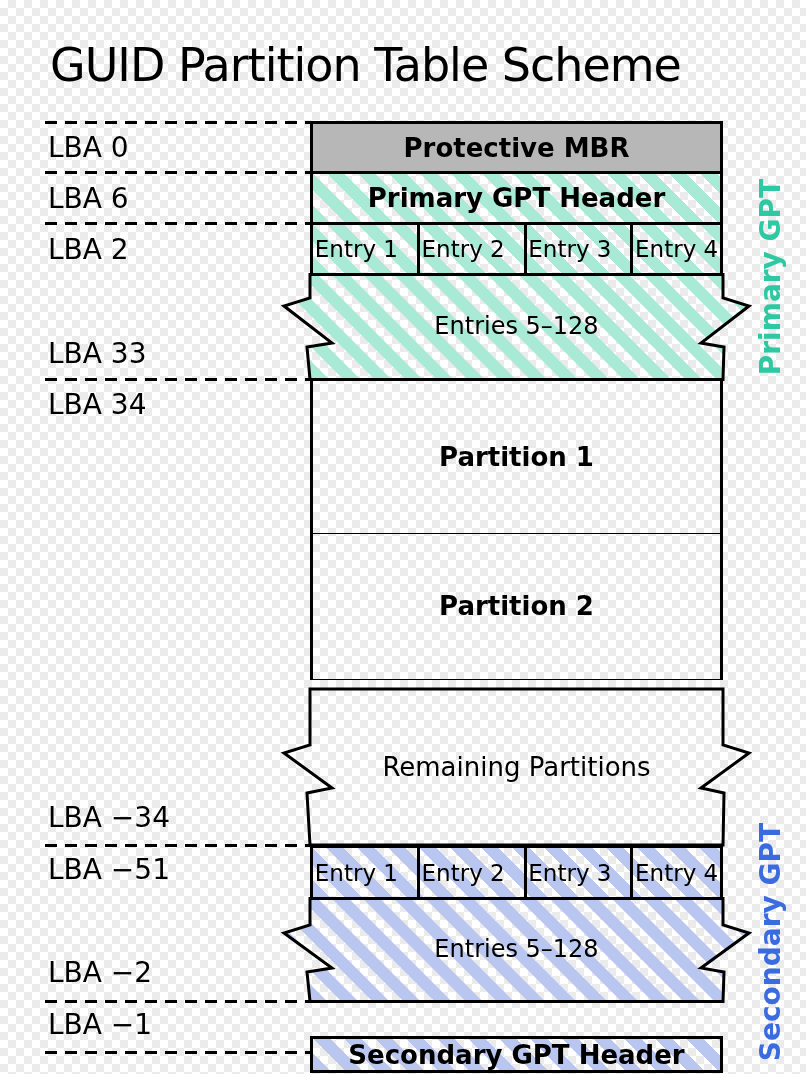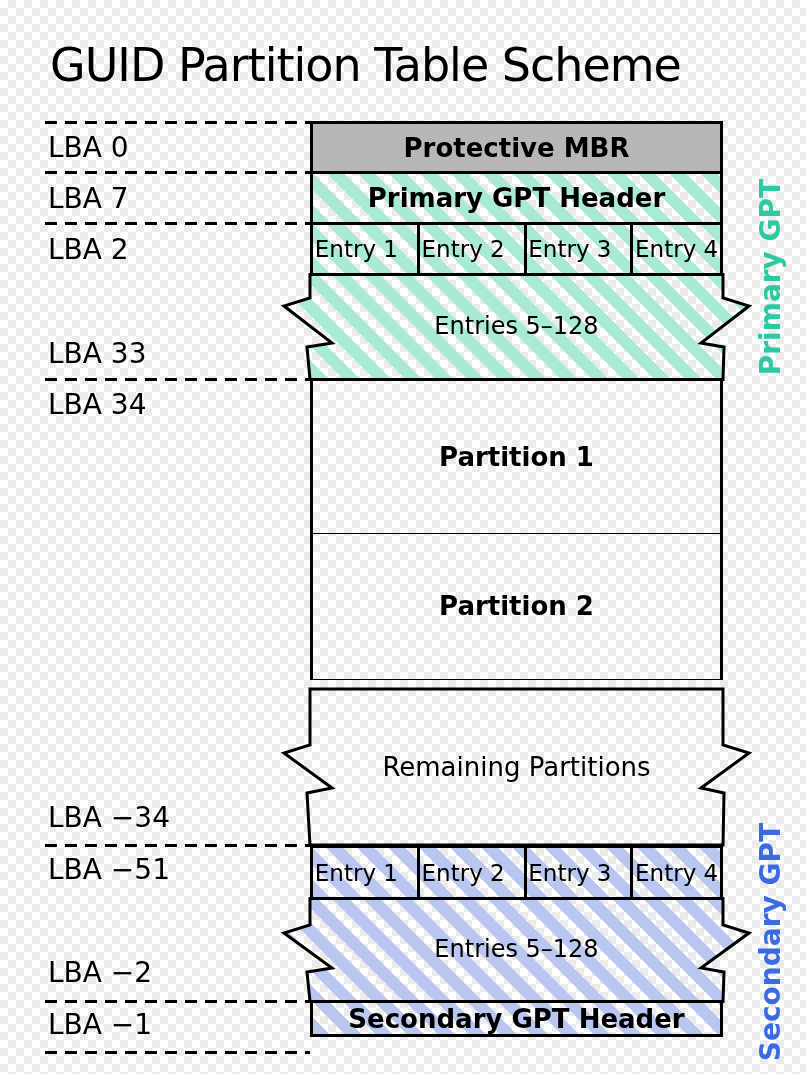--- a/index.html
+++ b/index.html
@@ -86,21 +86,21 @@
 
   <div class="dashline" style="top:121px"></div>
   <div class="dashline" style="top:171px"></div>
   <div class="dashline" style="top:222px"></div>
   <div class="dashline" style="top:378px"></div>
   <div class="dashline" style="top:844px"></div>
   <div class="dashline" style="top:1000px"></div>
   <div class="dashline" style="top:1051px"></div>
 
   <span class="lba" style="top:132px">LBA 0</span>
-  <span class="lba" style="top:183px">LBA 7</span>
+  <span class="lba" style="top:183px">LBA 6</span>
   <span class="lba" style="top:234px">LBA 2</span>
   <span class="lba" style="top:338px">LBA 33</span>
   <span class="lba" style="top:389px">LBA 34</span>
   <span class="lba" style="top:802px">LBA −34</span>
   <span class="lba" style="top:854px">LBA −51</span>
   <span class="lba" style="top:957px">LBA −2</span>
   <span class="lba" style="top:1009px">LBA −1</span>
 
   <div class="sect teal-bg" style="top:171px;height:54px">
     <span class="lbl bold">Primary GPT Header</span>
@@ -140,20 +140,20 @@
     <div class="cell">Entry 2</div>
     <div class="cell">Entry 3</div>
     <div class="cell">Entry 4</div>
   </div>
 
   <svg class="break-svg" style="top:892px" width="473" height="120">
     <polygon class="break-poly" fill="url(#blueStripes)" points="30,6.5 443,6.5 443,33 469,41 421,76 444,80 443,109.5 30,109.5 27,80 52,76 4,41 30,33"></polygon>
   </svg>
   <div class="break-text" style="top:897px;height:103px">Entries 5–128</div>
 
-  <div class="sect blue-bg" style="top:1000px;height:37px">
+  <div class="sect blue-bg" style="top:1036px;height:37px">
     <span class="lbl bold">Secondary GPT Header</span>
   </div>
 
   <span class="side-label primary" style="left:770px;top:277px">Primary GPT</span>
   <span class="side-label secondary" style="left:770px;top:942px">Secondary GPT</span>
 
 </div>
 
 </body></html>

